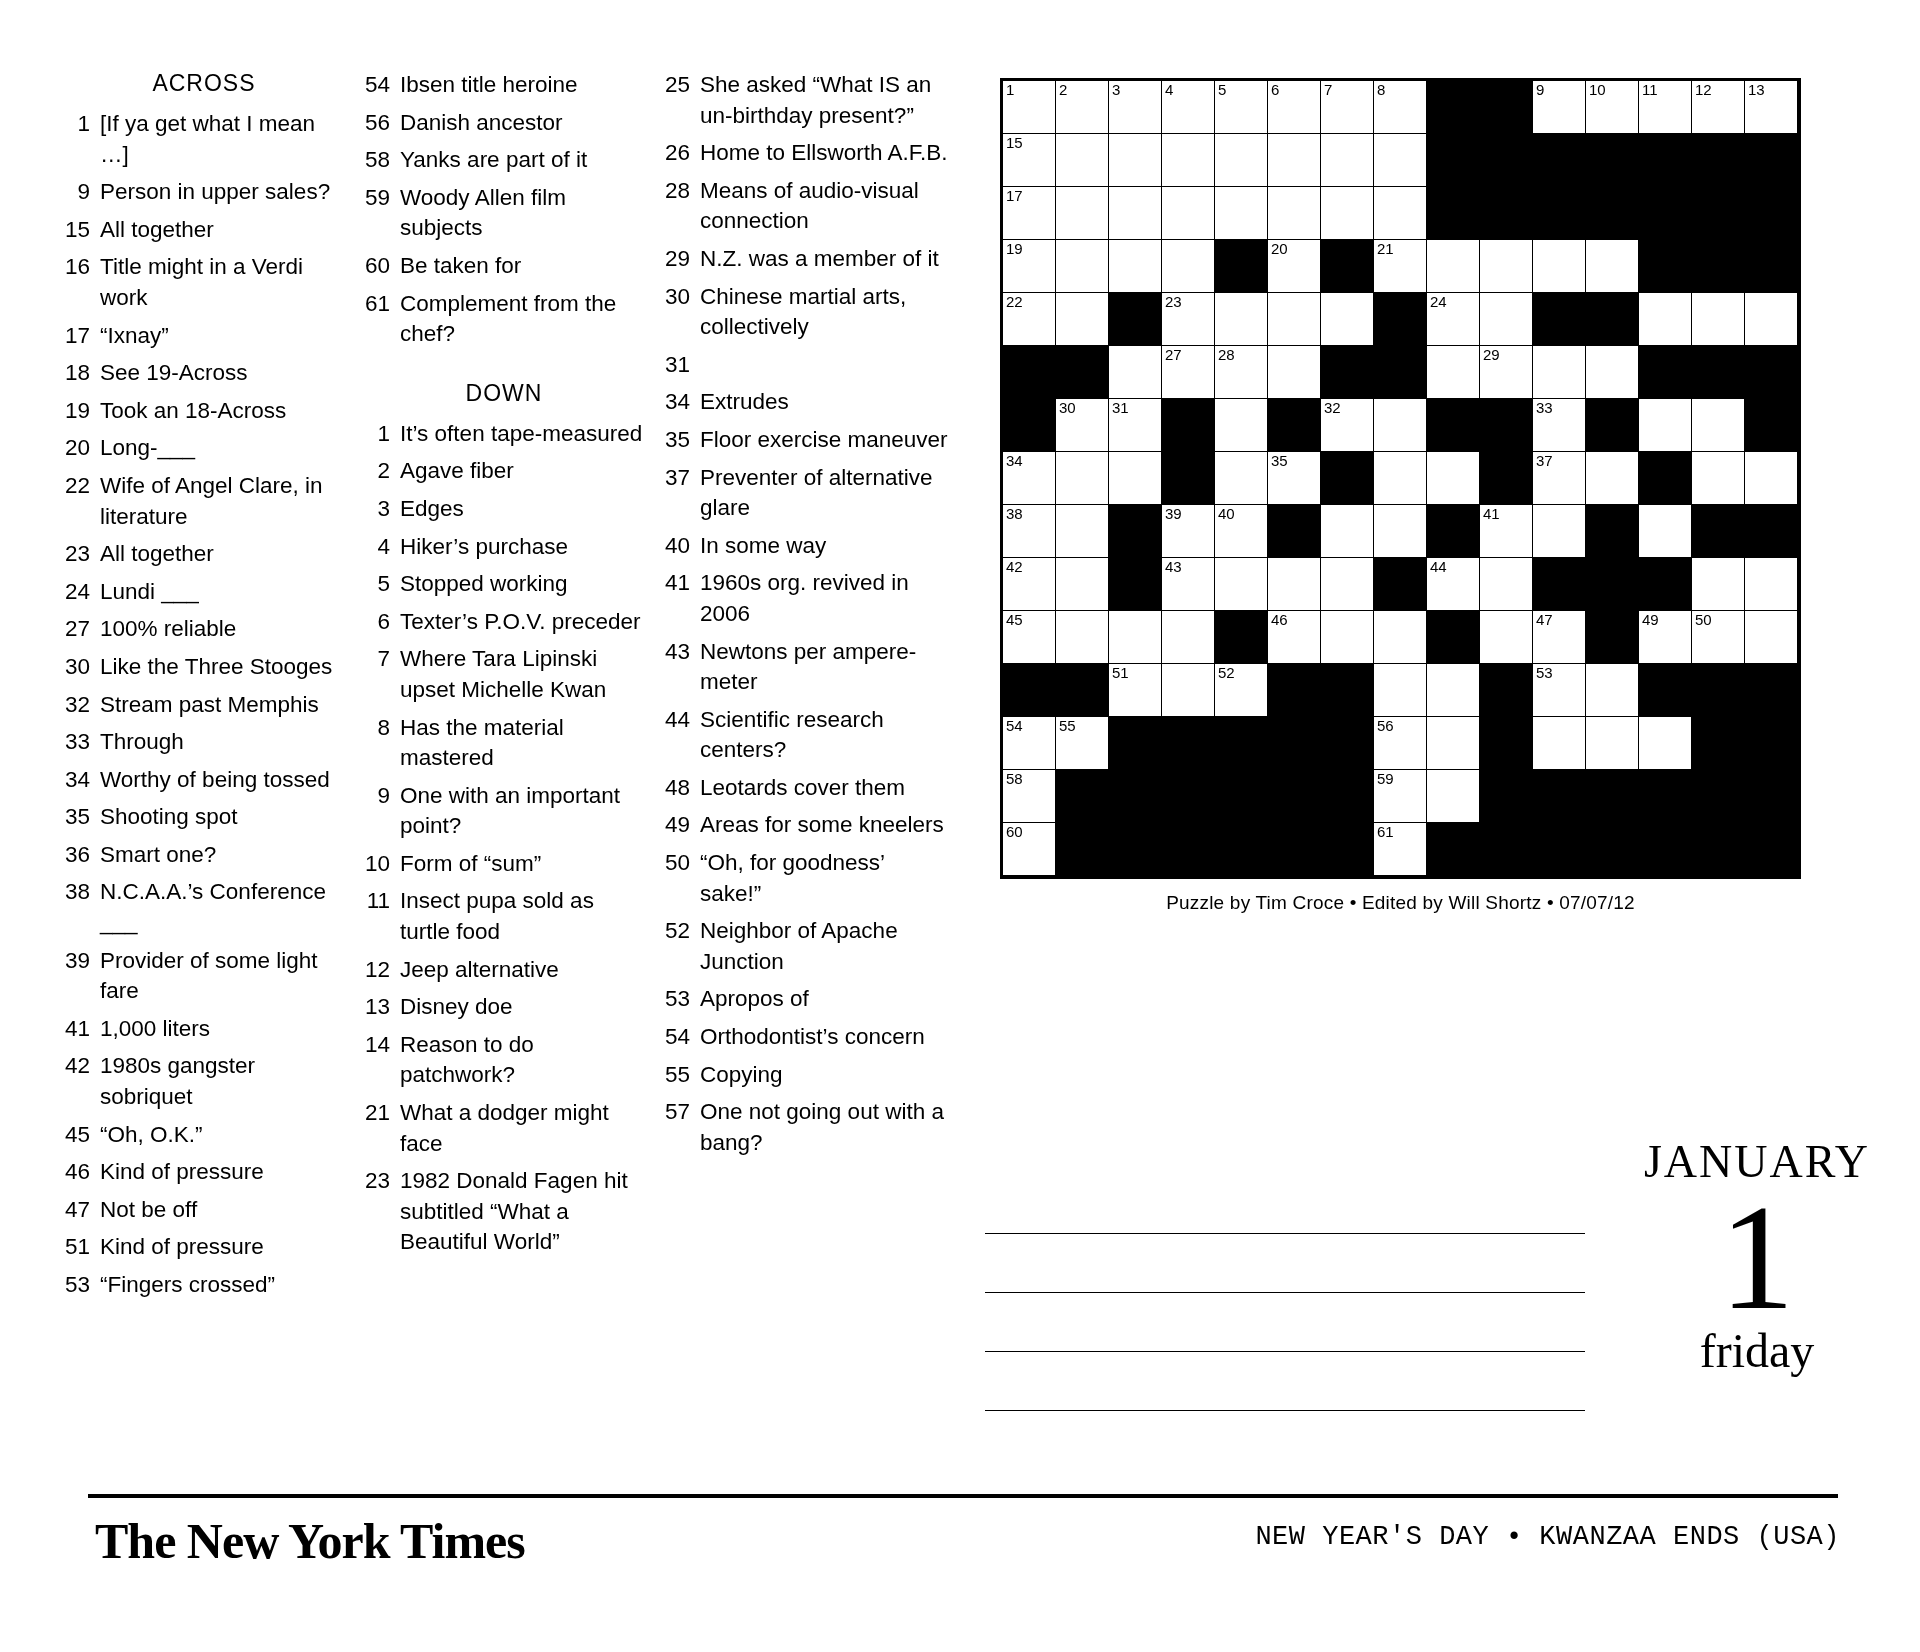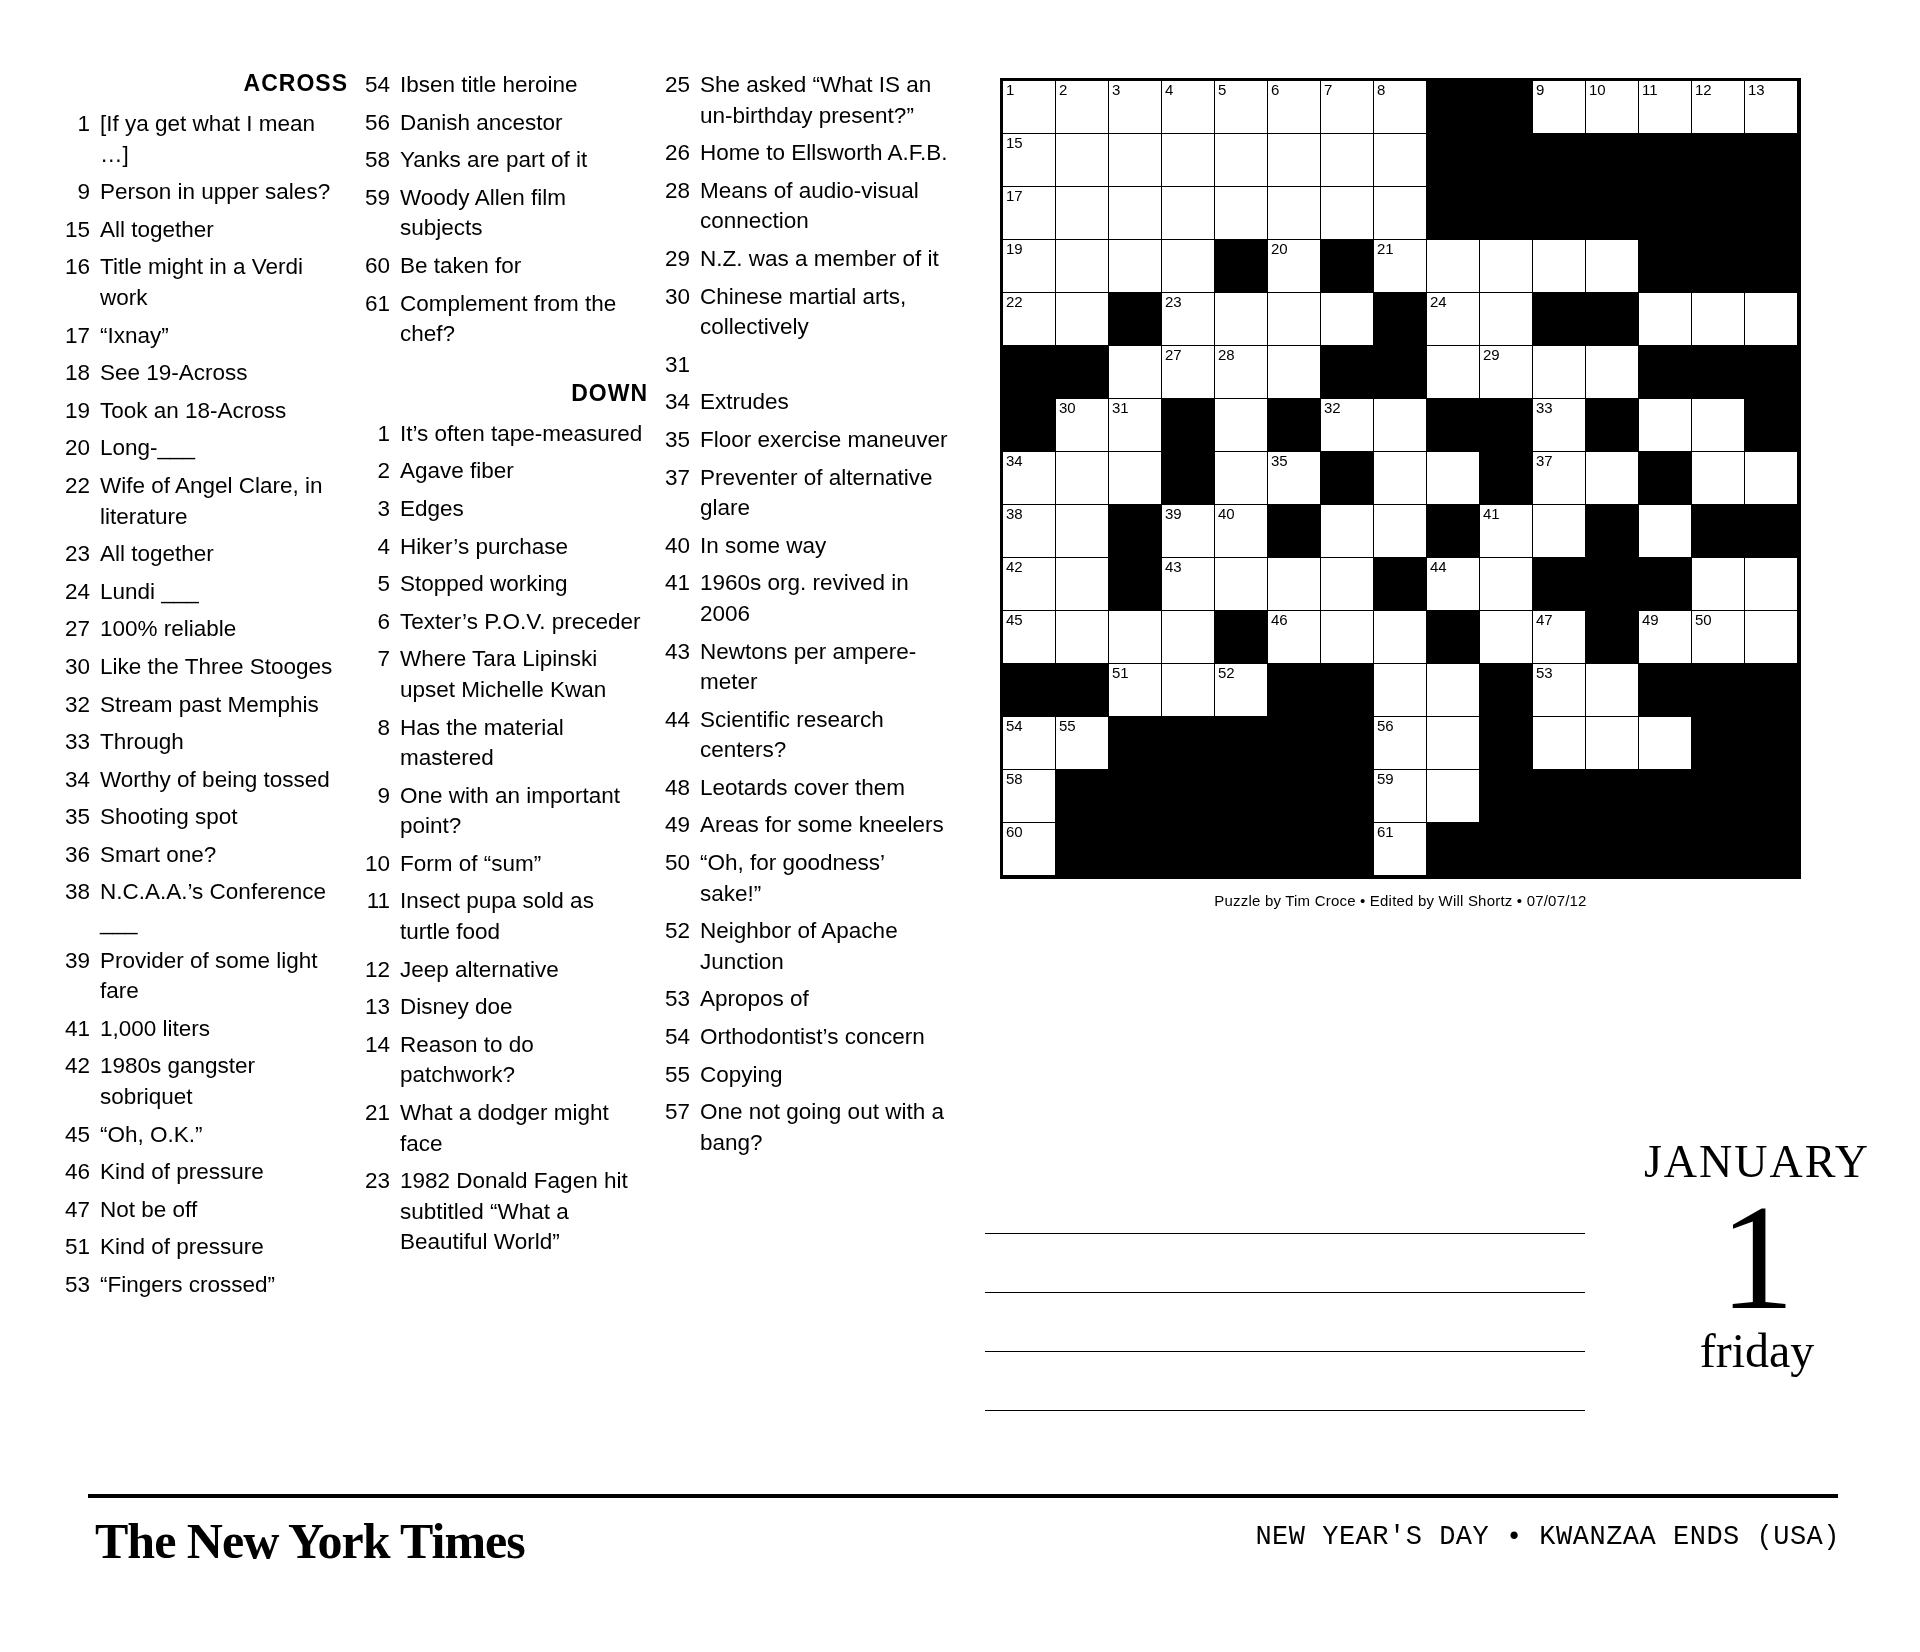--- a/index.html
+++ b/index.html
@@ -34,24 +34,24 @@
   .clue-col {
     width: 300px;
     padding-right: 12px;
     box-sizing: border-box;
   }
   .clue-col.col1 { width: 300px; }
   .clue-col.col2 { width: 300px; }
   .clue-col.col3 { width: 300px; }
 
   .section-head {
-    font-weight: bold;
+    font-weight: normal;
     font-size: 23px;
     letter-spacing: 1px;
-    text-align: right;
+    text-align: center;
     margin: 0 0 12px 0;
     padding-left: 0;
   }
   .section-head.down-head {
     margin-top: 30px;
   }
   .clue {
     display: flex;
     font-size: 22.5px;
     line-height: 1.36;
@@ -98,21 +98,21 @@
     left: 3px;
     top: 0px;
     font-size: 15px;
     line-height: 1.15;
     font-family: "Liberation Sans", sans-serif;
   }
   .byline {
     text-align: center;
     width: 801px;
     margin-top: 13px;
-    font-size: 15px;
+    font-size: 19px;
     font-family: "Liberation Sans", sans-serif;
     letter-spacing: 0.2px;
   }
 
   
   .notes {
     position: absolute;
     left: 985px;
     top: 1175px;
     width: 600px;

